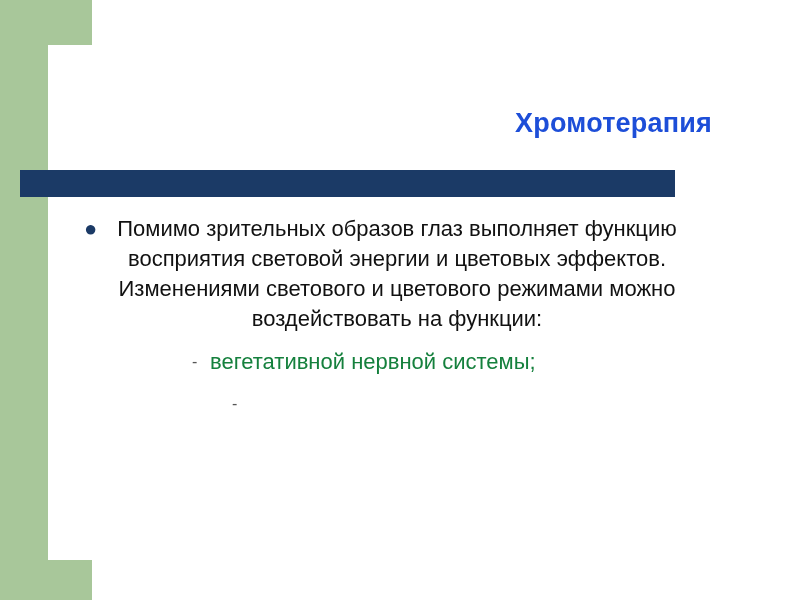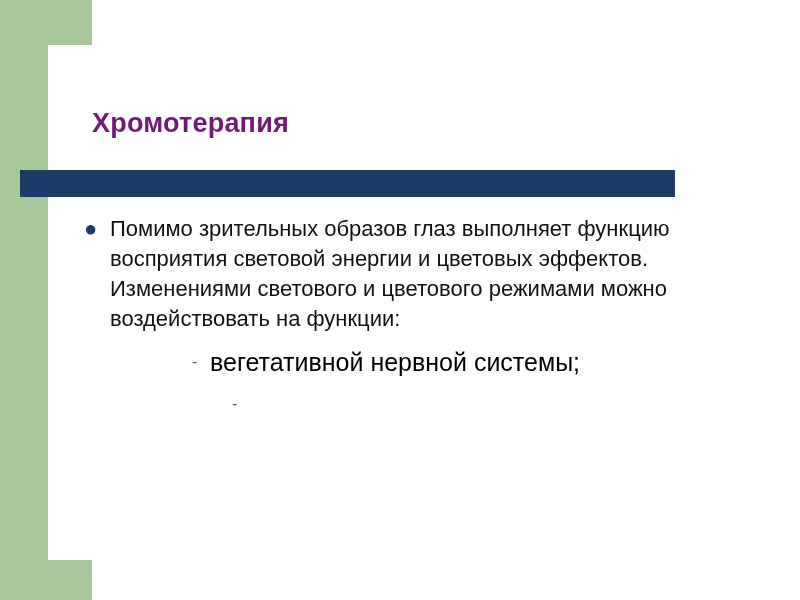--- a/index.html
+++ b/index.html
@@ -45,24 +45,24 @@
     width: 92px;
     height: 40px;
     background: #a8c79a;
   }
   
   .title {
     position: absolute;
     left: 92px;
     top: 108px;
     width: 620px;
-    text-align: left;
+    text-align: right;
     font-size: 27px;
     font-weight: bold;
-    color: #701a75;
+    color: #1d4ed8;
     letter-spacing: 0.2px;
   }
   
   .title-bar {
     position: absolute;
     left: 20px;
     top: 170px;
     width: 655px;
     height: 27px;
     background: #1b3a66;
@@ -84,20 +84,21 @@
     font-size: 22px;
     line-height: 30px;
     color: #1b3a66;
     text-align: left;
   }
   .bullet-text {
     flex: 1 1 auto;
     font-size: 22px;
     line-height: 30px;
     color: #111111;
+    text-align: center;
   }
   .sub-row {
     display: flex;
     align-items: flex-start;
     margin-top: 14px;
   }
   .sub-row.indent1 {
     padding-left: 108px;
   }
   .sub-row.indent2 {
@@ -105,23 +106,23 @@
   }
   .sub-mark {
     flex: 0 0 auto;
     width: 18px;
     font-size: 16px;
     line-height: 28px;
     color: #555555;
   }
   .sub-text {
     flex: 1 1 auto;
-    font-size: 25px;
+    font-size: 22px;
     line-height: 28px;
-    color: #000000;
+    color: #15803d;
   }
 </style>
 </head>
 <body>
 
 <div class="slide">
 
   <div class="green-band"></div>
   <div class="white-notch"></div>
   <div class="green-tail"></div>

